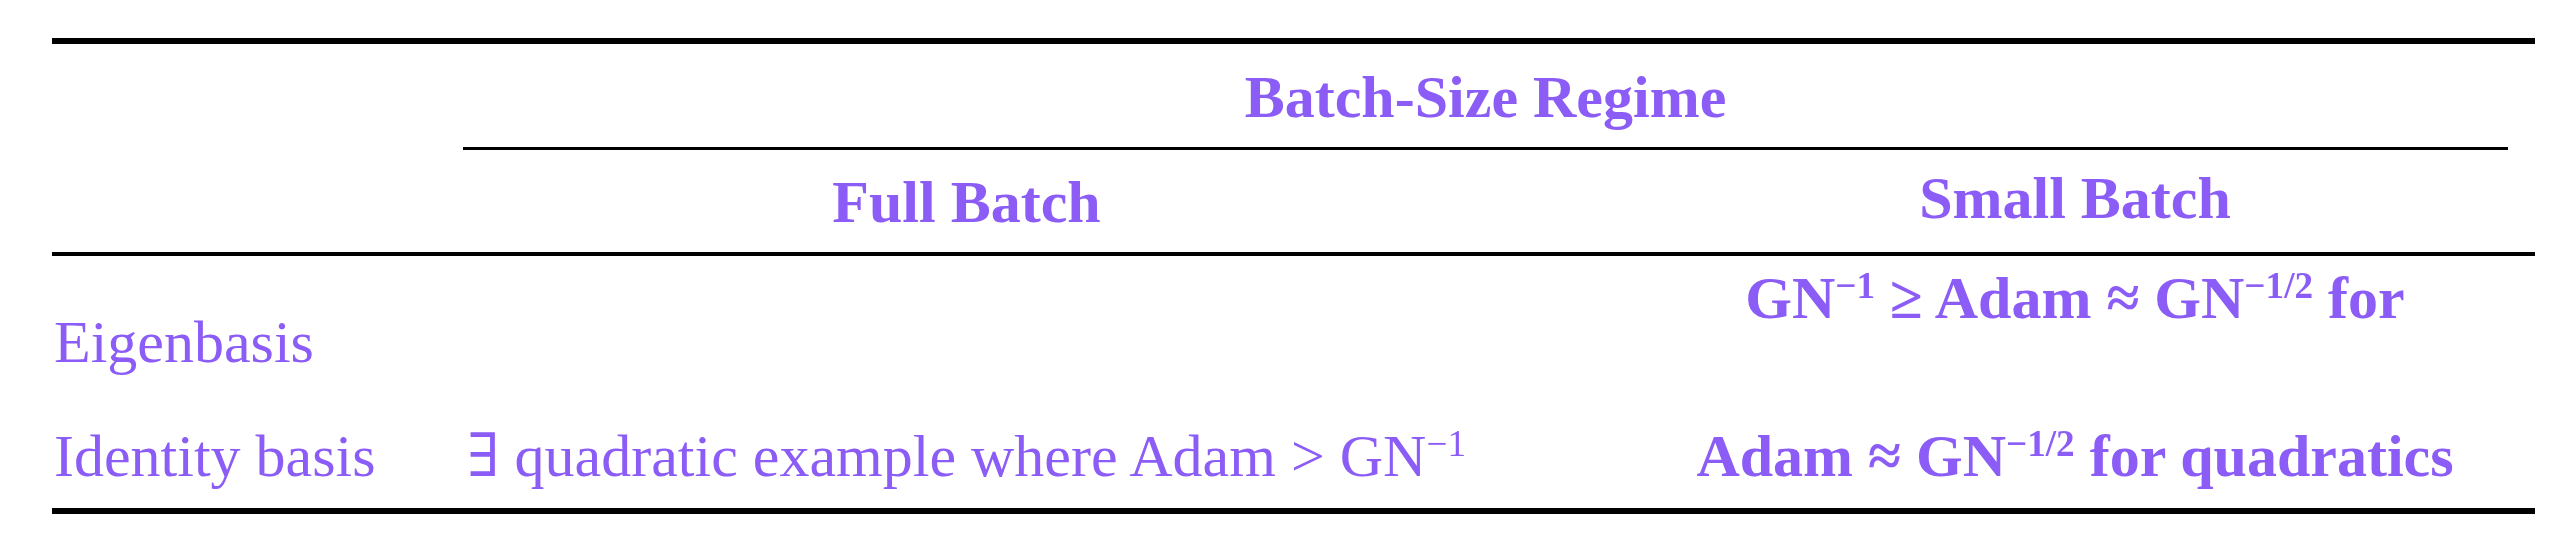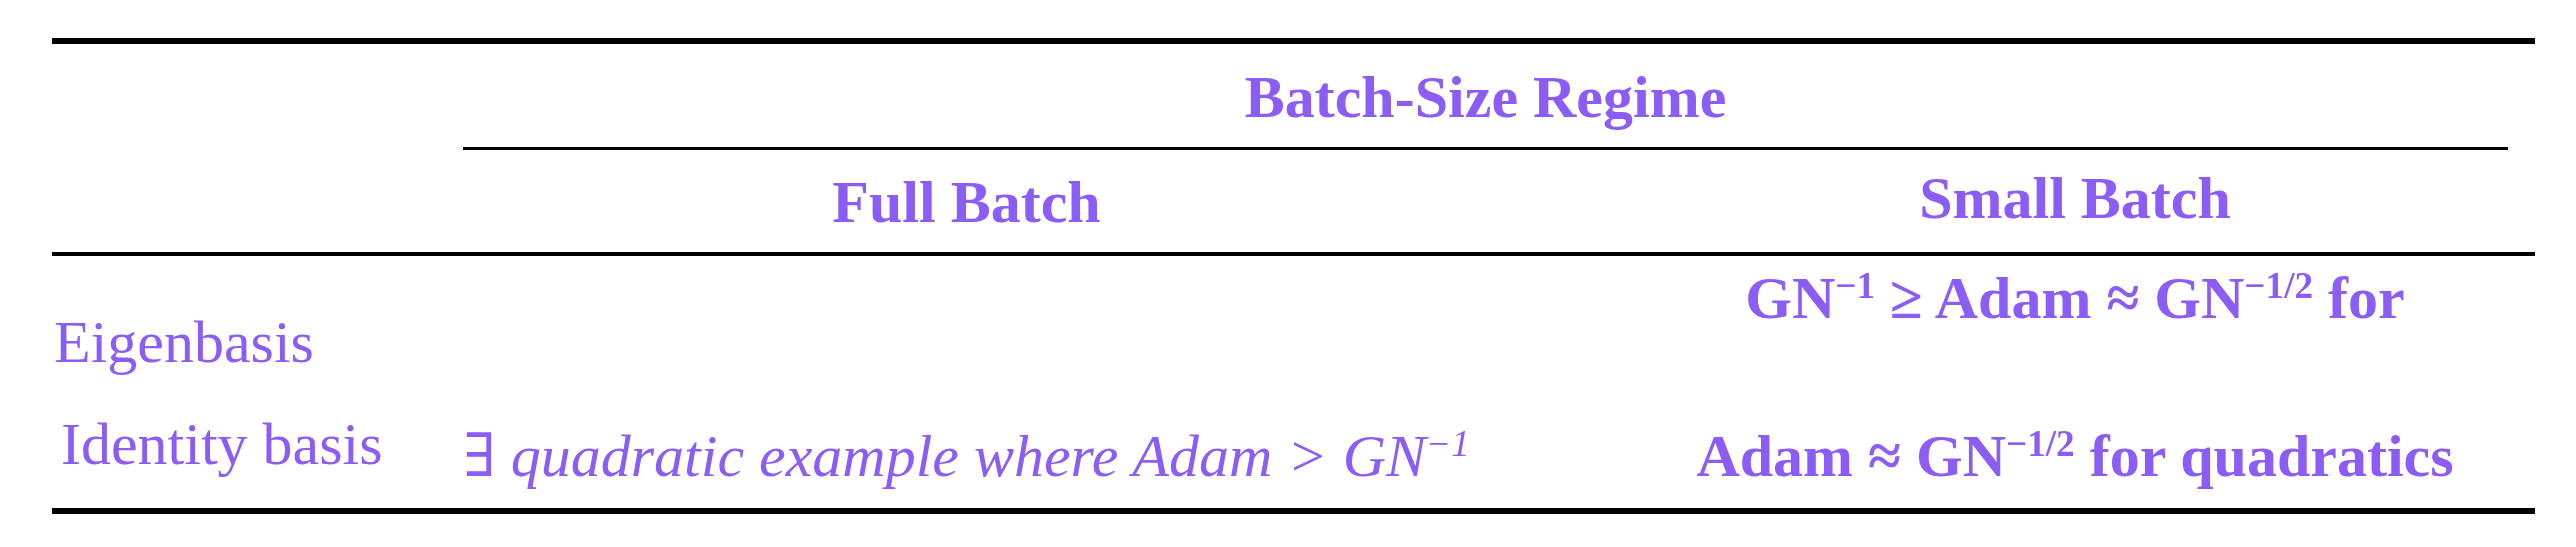--- a/index.html
+++ b/index.html
@@ -24,22 +24,22 @@
   .center { text-align: center; }
 
   .span-header { left: 463px; top: 69px;  width: 2045px; }
   .h-basis     { left: 54px;  top: 174px; }
   .h-full      { left: 412px; top: 174px; width: 1109px; }
   .h-small     { left: 1579px;top: 170px; width: 992px; }
 
   .c-r1-basis  { left: 54px;  top: 274px; margin-top: 40px; }
   .c-r1-full   { left: 412px; top: 282px; width: 1109px; }
   .c-r1-small  { left: 1579px;top: 264px; width: 992px; white-space: normal; line-height: 69px; font-weight: bold; }
-  .c-r2-basis  { left: 54px;  top: 416px; margin-left: 7px; }
-  .c-r2-full   { left: 412px; top: 428px; width: 1109px; font-style: italic; }
+  .c-r2-basis  { left: 54px;  top: 428px; }
+  .c-r2-full   { left: 412px; top: 428px; width: 1109px; }
   .c-r2-small  { left: 1579px;top: 428px; width: 992px; font-weight: bold; }
 
   sup.msup {
     font-size: 0.62em;
     line-height: 0;
     vertical-align: baseline;
     position: relative;
     top: -0.55em;
   }
 </style>

